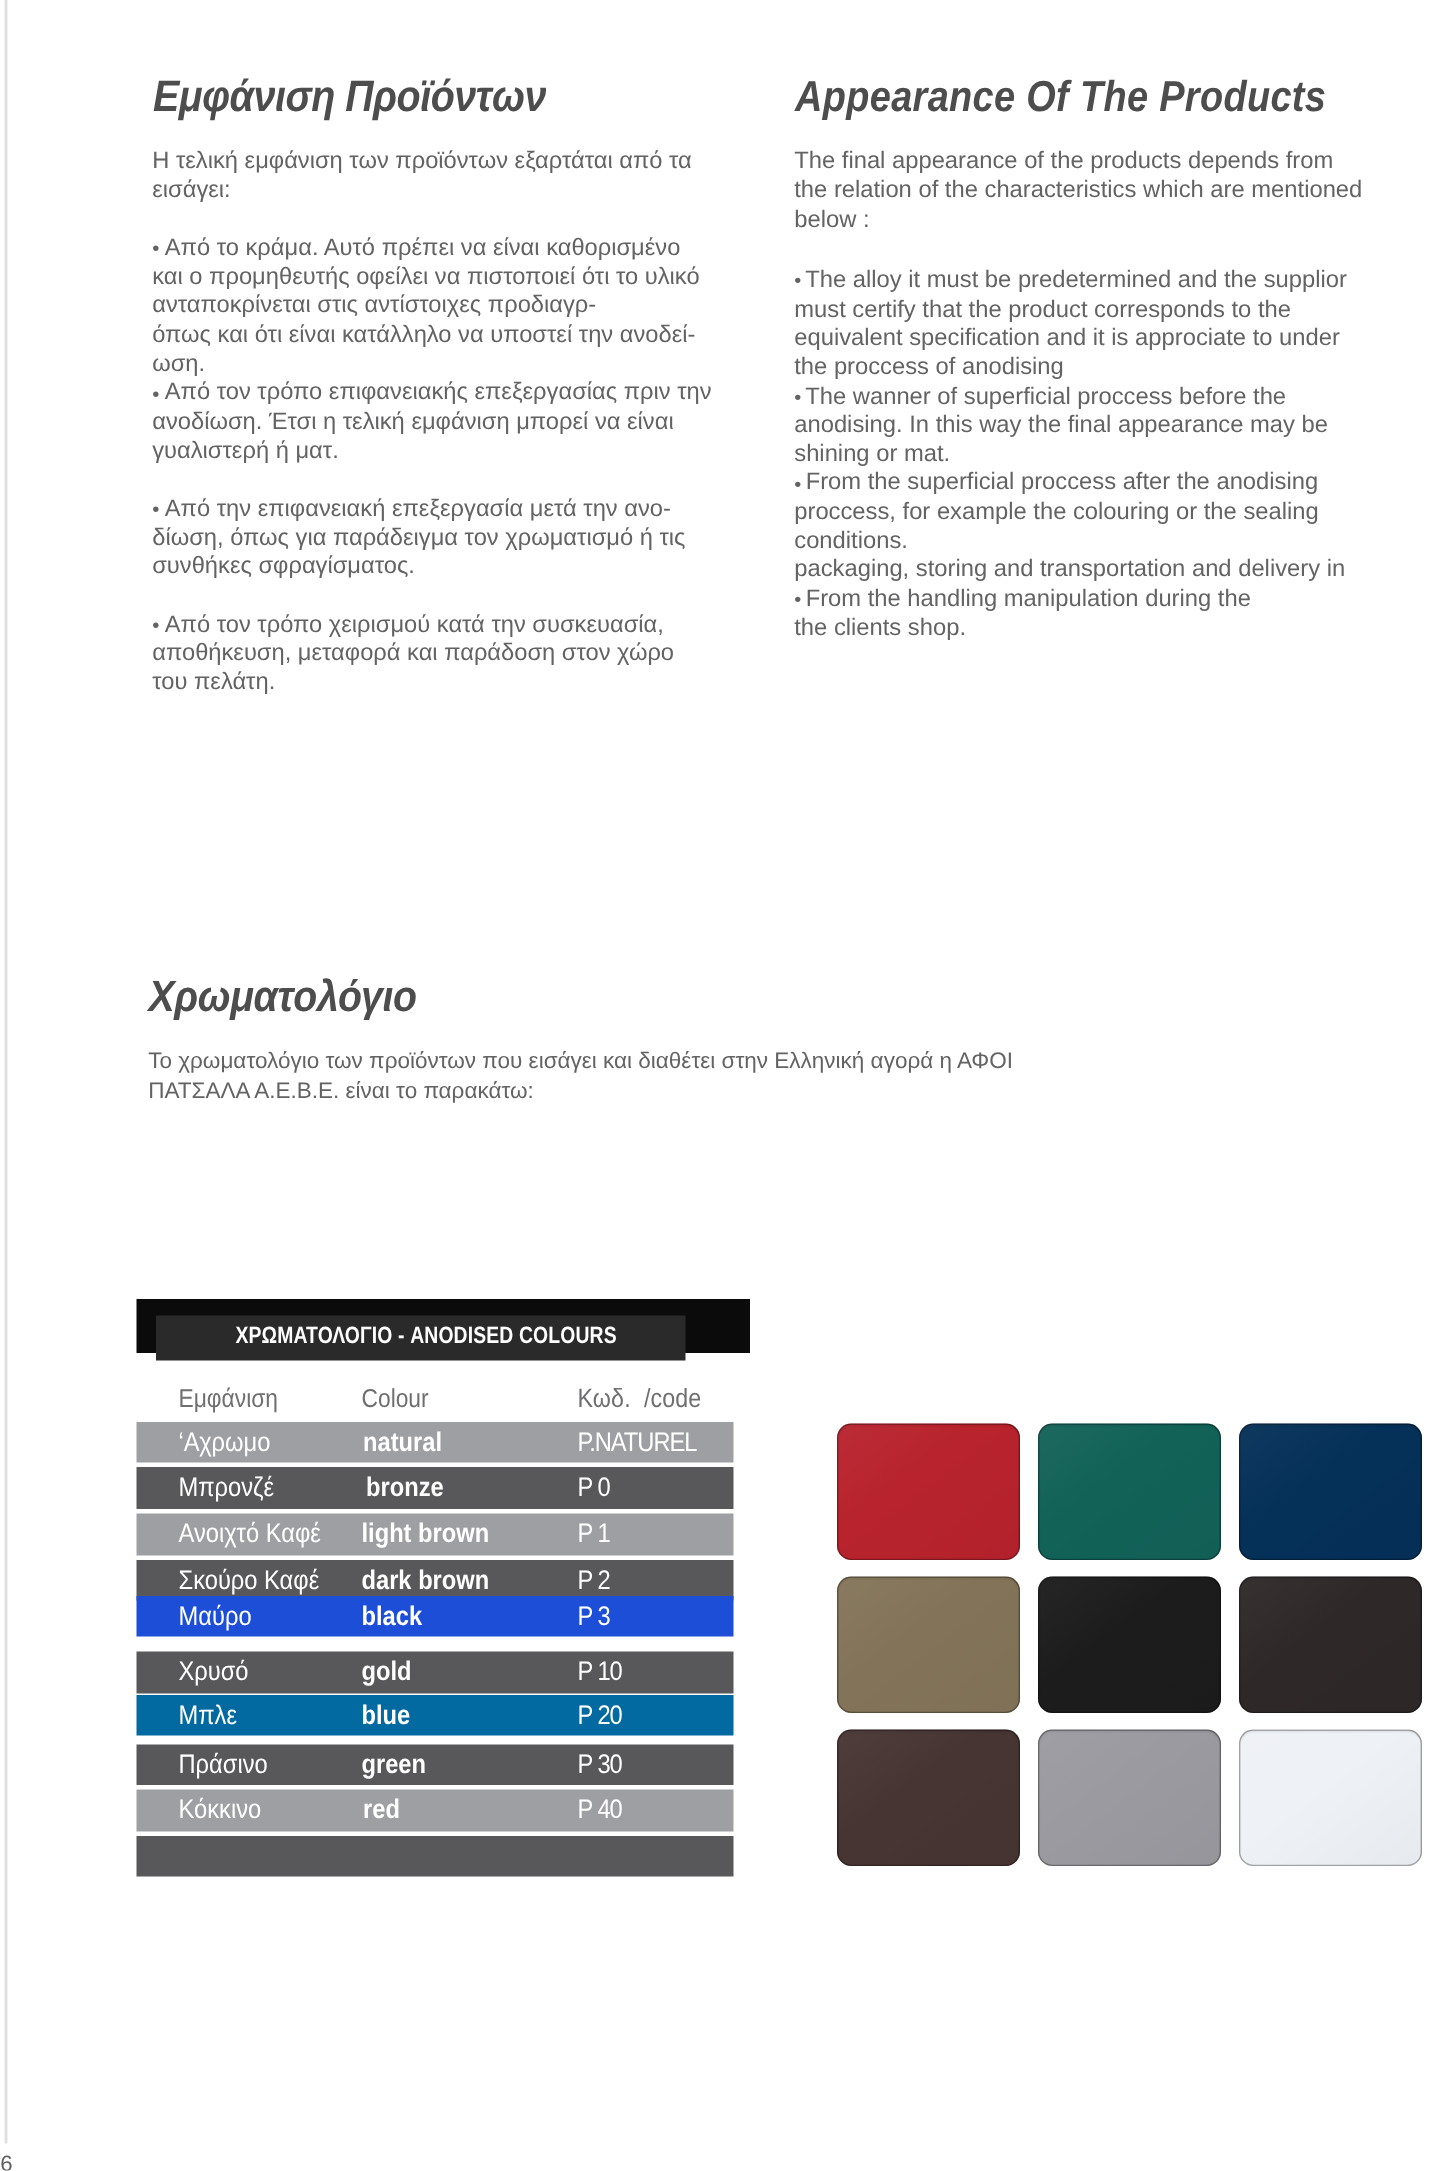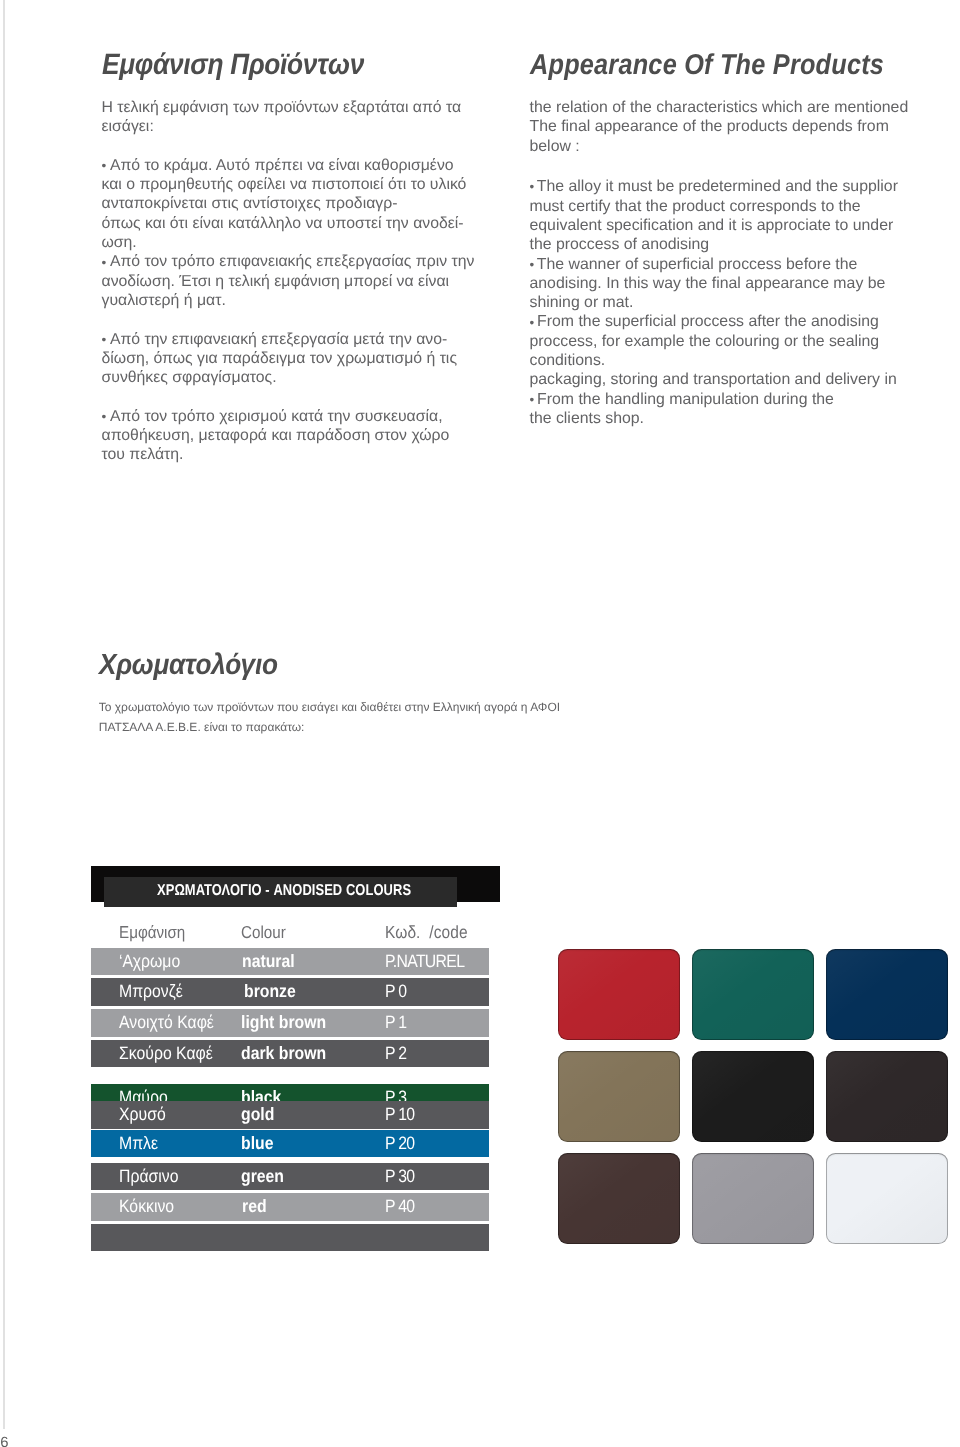--- a/index.html
+++ b/index.html
@@ -40,21 +40,21 @@
   .col-right .bullet{letter-spacing:-1.5px;font-size:13.4px;top:0.1px;}
 
   
   .colour-section{position:absolute;left:98.8px;top:651px;width:700px;}
   .colour-section h2{
     margin:0;padding:0;font-weight:bold;font-style:italic;
     font-size:29.0px;line-height:29.0px;color:#4d4d4d;letter-spacing:-0.25px;white-space:nowrap;
     transform:scaleX(0.903);transform-origin:left top;
   }
   .colour-intro{position:absolute;left:0;top:47.3px;color:#636365;}
-  .colour-intro .tline{font-size:12px;}
+  .colour-intro .tline{font-size:15px;}
 
   
   .ct{position:absolute;left:90.8px;top:865.7px;width:409.4px;}
   .ct-banner{position:relative;height:36px;}
   .ct-banner-inner{
     position:absolute;left:13.7px;top:10.9px;width:352.7px;height:30.1px;
   }
   .ct-banner-title{
     position:absolute;left:66.2px;top:0;height:51.6px;
     display:flex;align-items:center;
@@ -118,22 +118,22 @@
           <div class="tline">αποθήκευση, μεταφορά και παράδοση στον χώρο</div>
           <div class="tline">του πελάτη.</div>
         </div>
       </div>
   </div>
 
   <div class="col col-right">
     <h1 style="color: rgb(77, 77, 77);">Appearance Of The Products</h1>
     <div class="body-text" style="color: rgb(99, 99, 101);">
         <div>
+          <div class="tline">The final appearance of the products depends from</div>
           <div class="tline">the relation of the characteristics which are mentioned</div>
-          <div class="tline">The final appearance of the products depends from</div>
           <div class="tline">below :</div>
         </div>
         <div class="tgap"></div>
         <div>
           <div class="tline"><span class="bullet">•</span> The alloy it must be predetermined and the supplior</div>
           <div class="tline">must certify that the product corresponds to the</div>
           <div class="tline">equivalent specification and it is approciate to under</div>
           <div class="tline">the proccess of anodising</div>
           <div class="tline"><span class="bullet">•</span> The wanner of superficial proccess before the</div>
           <div class="tline">anodising. In this way the final appearance may be</div>
@@ -180,21 +180,21 @@
         <div class="ct-row light" style="top: 61.4px; background: rgb(158, 159, 162);">
           <div class="ct-cell ct-c1">Ανοιχτό Καφέ</div>
           <div class="ct-cell ct-c2">light brown</div>
           <div class="ct-cell ct-c3">P 1</div>
         </div>
         <div class="ct-row dark" style="top: 92.1px; background: rgb(88, 88, 91);">
           <div class="ct-cell ct-c1">Σκούρο Καφέ</div>
           <div class="ct-cell ct-c2">dark brown</div>
           <div class="ct-cell ct-c3">P 2</div>
         </div>
-        <div class="ct-row light" style="top: 136px; background: #14532d;">
+        <div class="ct-row light" style="top: 116px; background: #1d4ed8;">
           <div class="ct-cell ct-c1">Μαύρο</div>
           <div class="ct-cell ct-c2">black</div>
           <div class="ct-cell ct-c3">P 3</div>
         </div>
         <div class="ct-row dark" style="top: 153.5px; background: rgb(88, 88, 91);">
           <div class="ct-cell ct-c1">Χρυσό</div>
           <div class="ct-cell ct-c2">gold</div>
           <div class="ct-cell ct-c3">P 10</div>
         </div>
         <div class="ct-row light" style="top: 182px; background: #0369a1;">

